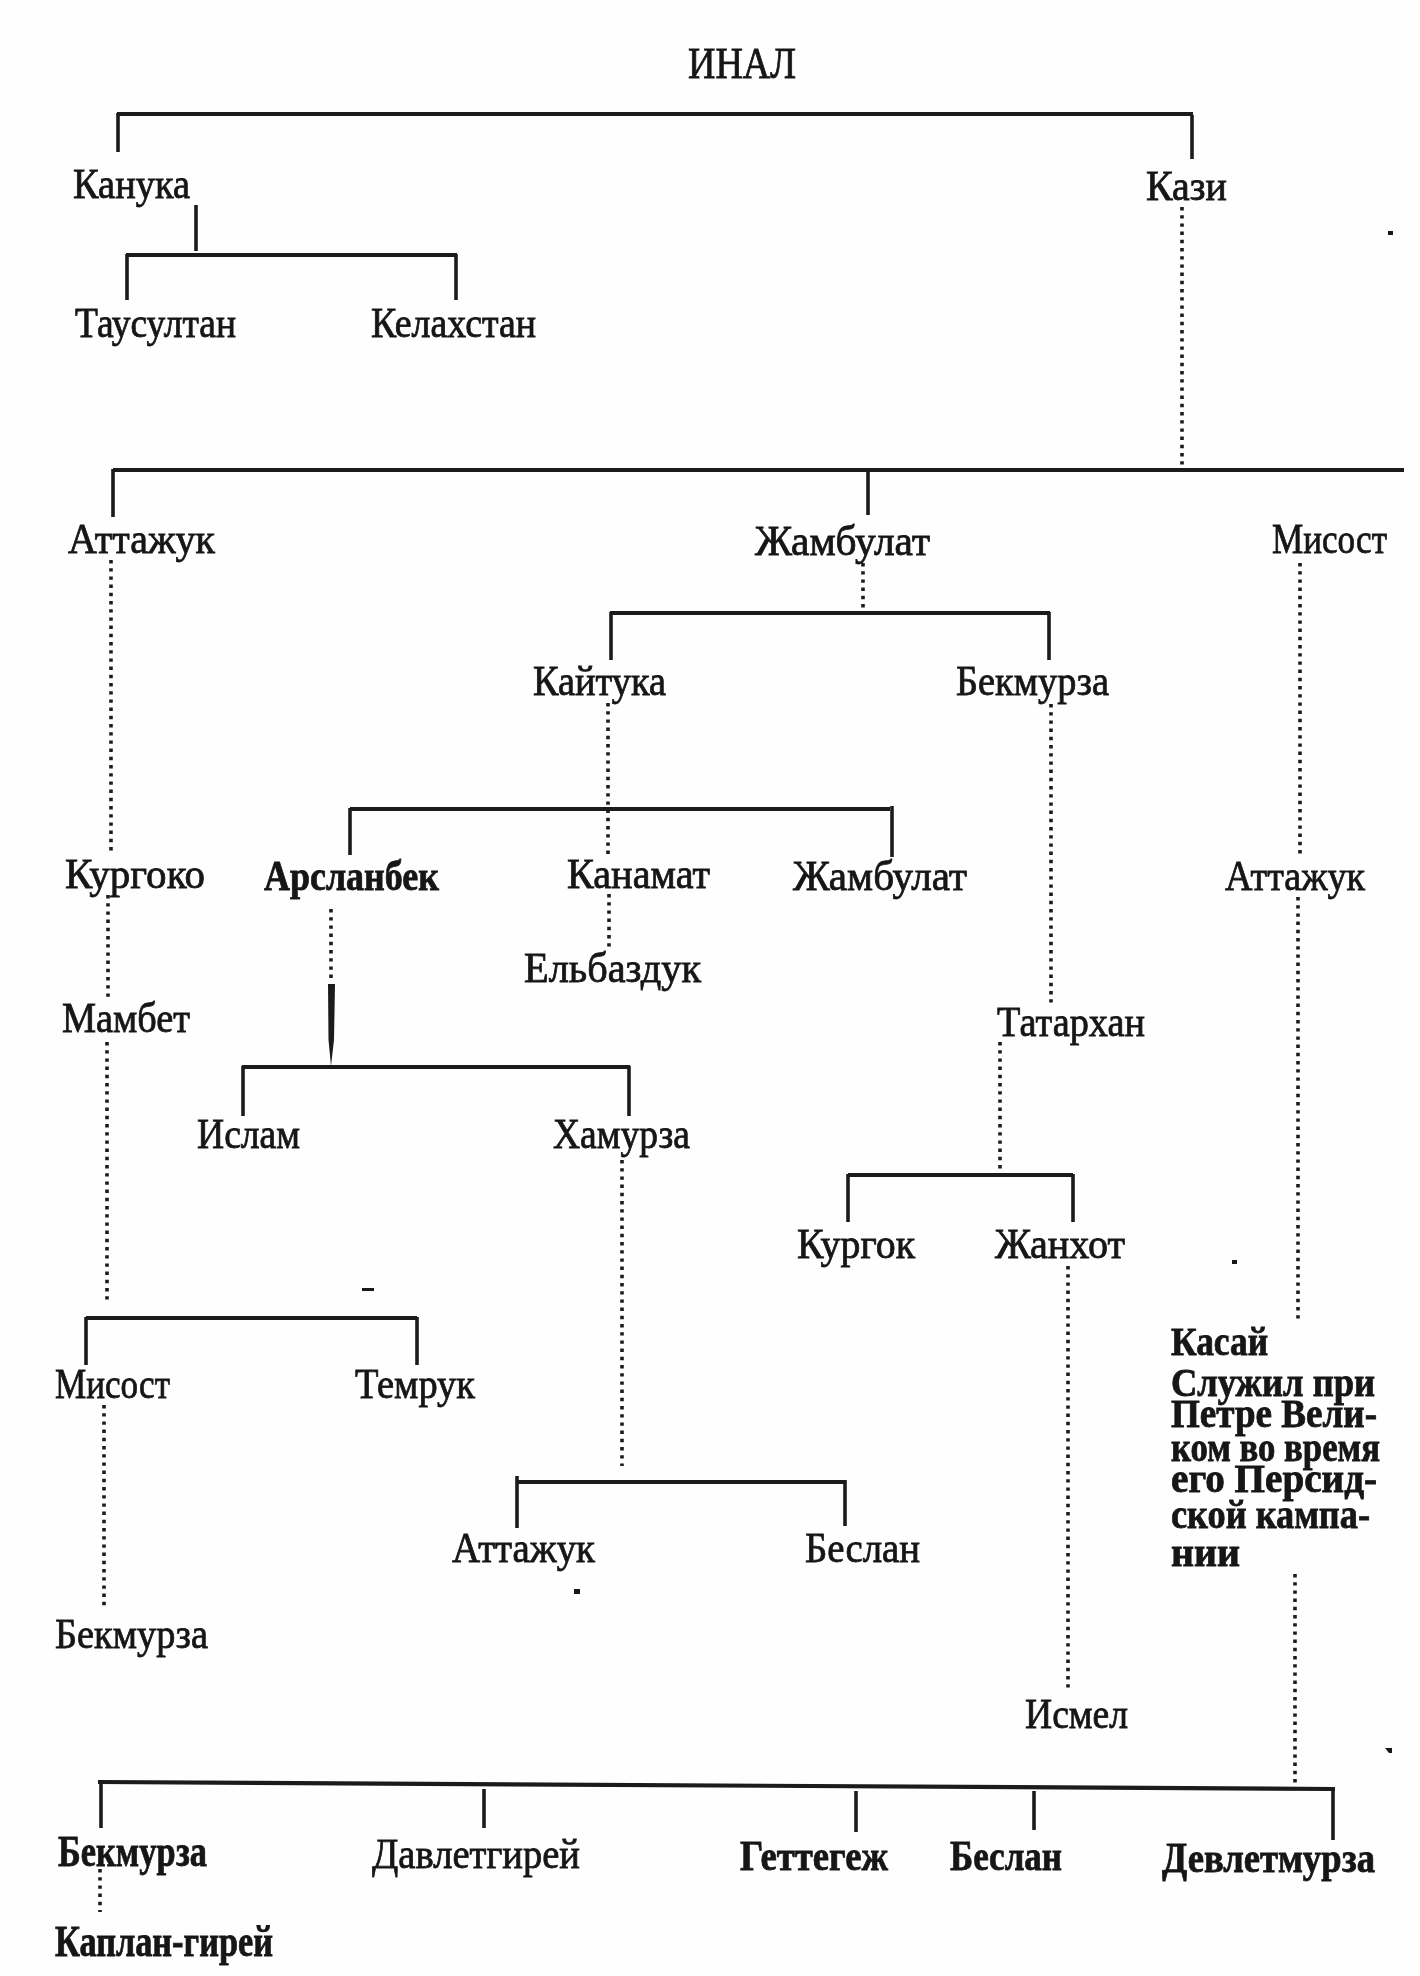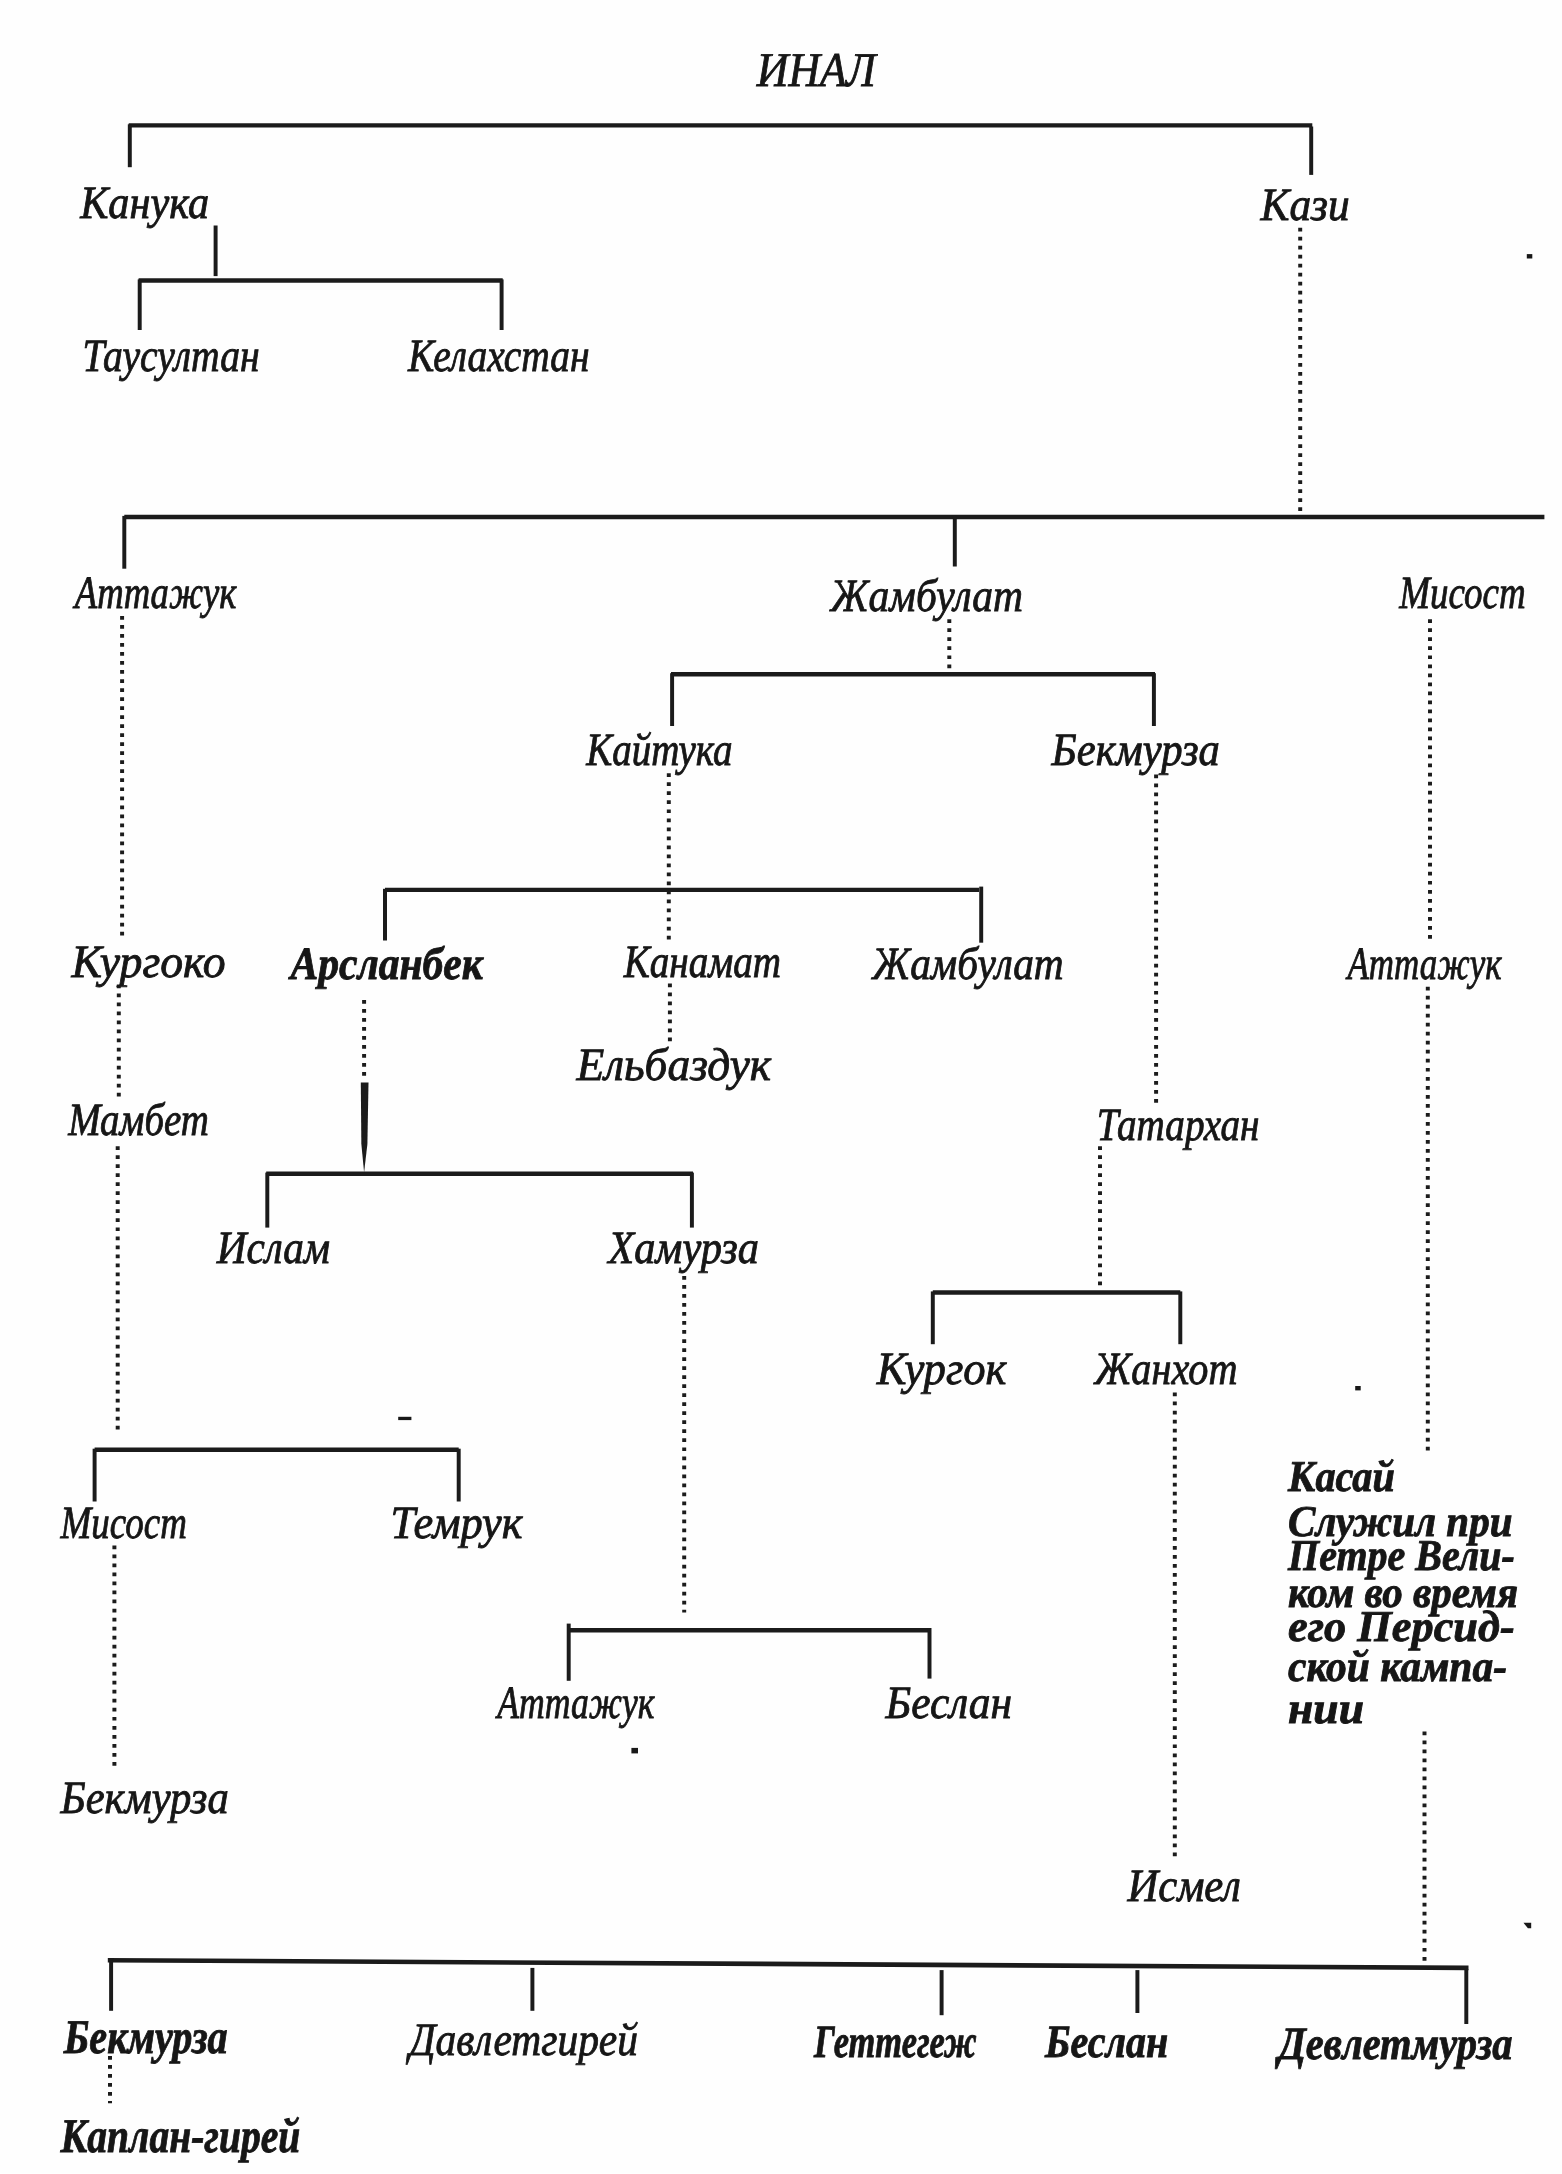--- a/index.html
+++ b/index.html
@@ -1,16 +1,16 @@
 <!DOCTYPE html>
 <html><head>
 <meta charset="utf-8">
 <style>
 html,body{margin:0;padding:0;background:#ffffff;}
-#page{position:relative;width:1420px;height:1976px;background:#fefefe;overflow:hidden;font-style:italic;}
+#page{position:relative;width:1420px;height:1976px;background:#fefefe;overflow:hidden;}
 svg{position:absolute;top:0;left:0;}
 text{font-family:"Liberation Serif",serif;fill:#161616;stroke:#161616;stroke-width:0.8px;}
 </style>
 </head>
 <body>
 <div id="page">
 <svg width="1420" height="1976" viewBox="0 0 1420 1976">
 <g stroke="#1b1b1b" stroke-width="3.6" fill="none">
 
 <line x1="117" y1="114" x2="1193" y2="114" stroke-width="4"></line>

